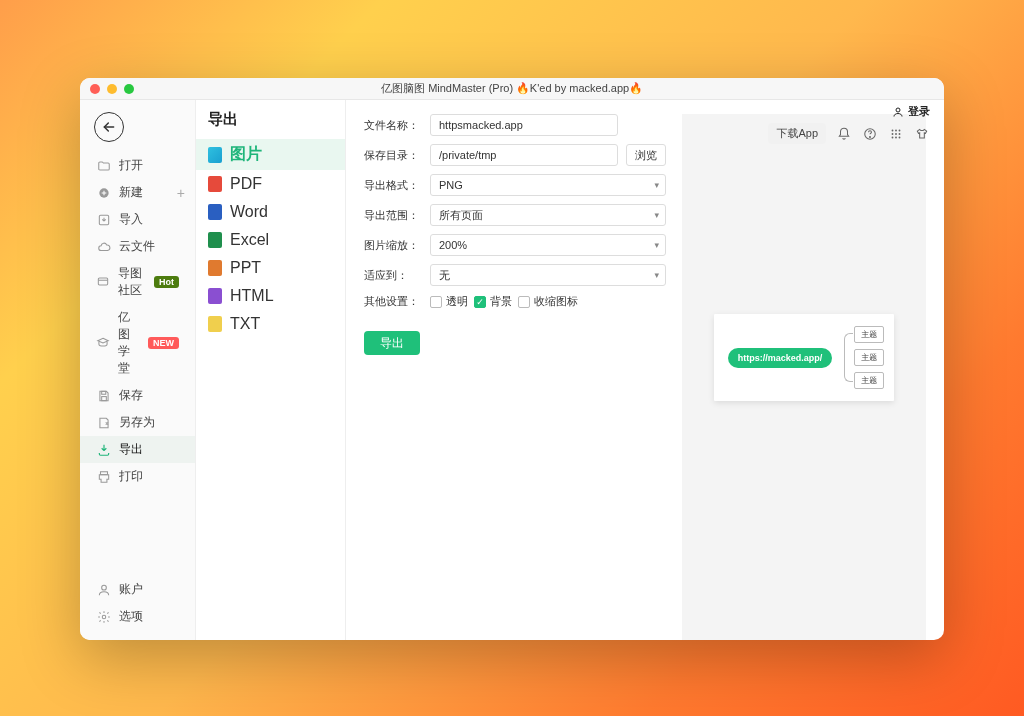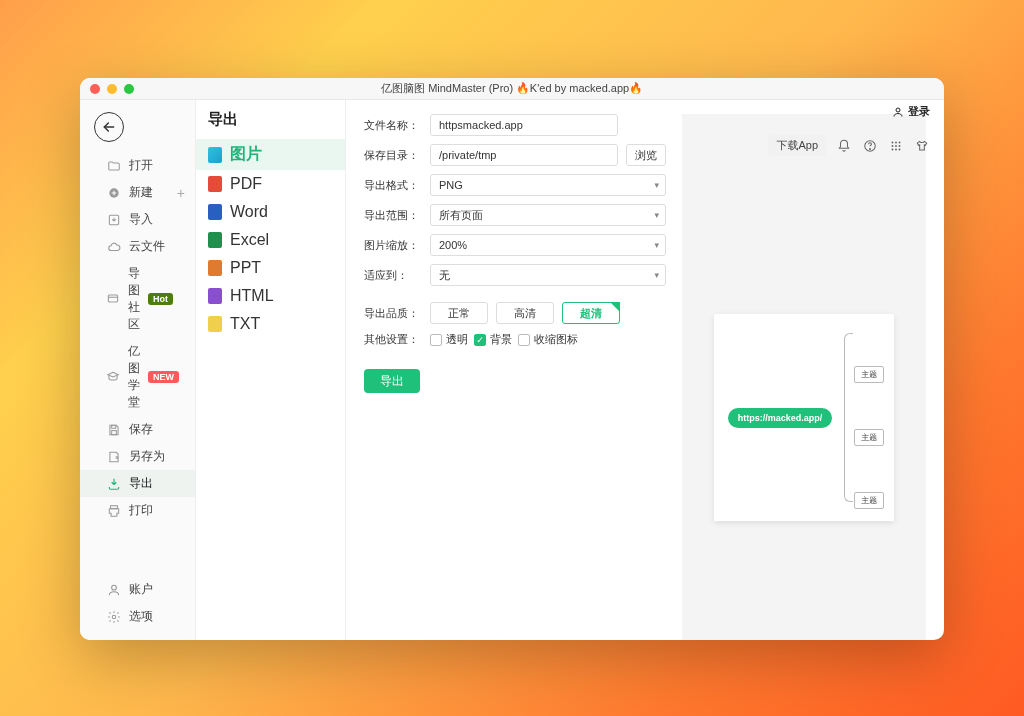--- a/index.html
+++ b/index.html
@@ -44,21 +44,21 @@
   .back-circle {
     width: 30px; height: 30px; border: 1.5px solid #333; border-radius: 50%;
     display: flex; align-items: center; justify-content: center;
     margin: 4px 0 10px 14px; cursor: pointer;
   }
   .back-circle svg { width: 16px; height: 16px; }
 
   .nav-list { display: flex; flex-direction: column; }
   .nav-item {
     display: flex; align-items: center; gap: 8px;
-    padding: 5px 26px; font-size: 12px; color: #444; cursor: pointer;
+    padding: 5px 16px; font-size: 12px; color: #444; cursor: pointer;
     position: relative;
   }
   .nav-item .ico { width: 15px; height: 15px; display: flex; align-items: center; justify-content: center; color: #888; }
   .nav-item.active { background: #eef3f0; color: #111; font-weight: 500; }
   .nav-item .plus { position: absolute; right: 10px; color: #aaa; font-size: 14px; }
   .badge { font-size: 9px; padding: 1px 5px; border-radius: 3px; color: #fff; font-weight: 600; }
   .badge.hot { background: #4d7c0f; }
   .badge.new { background: #ff5a5a; }
 
   .nav-bottom { margin-top: auto; padding-bottom: 10px; }
@@ -119,21 +119,21 @@
   .cbox.checked { background: #1fc07a; border-color: #1fc07a; color: #fff; font-size: 9px; }
 
   .export-btn {
     margin-top: 14px; width: 56px; height: 24px;
     background: #1fc07a; color: #fff; border: none; border-radius: 4px;
     font-size: 12px; cursor: pointer; align-self: flex-start;
   }
 
   .topbar-right {
     position: absolute; right: 14px; top: 0; height: 46px;
-    display: flex; align-items: flex-start; flex-direction: column; gap: 16px;
+    display: flex; align-items: flex-start; flex-direction: column; gap: 4px;
     padding-top: 4px;
   }
   .login-lnk { display: flex; align-items: center; gap: 4px; font-size: 11px; font-weight: 600; color: #222; cursor: pointer; align-self: flex-end; }
   .tb-icons { display: flex; align-items: center; gap: 10px; color: #666; }
   .tb-icons .dlapp { background: #f1f1f1; padding: 3px 8px; border-radius: 4px; font-size: 11px; cursor: pointer; color: #444; }
   .tb-icons .ico16 { width: 16px; height: 16px; display: flex; align-items: center; justify-content: center; cursor: pointer; }
 
   .preview {
     flex: 1; background: #f4f4f4;
     display: flex; align-items: flex-start; justify-content: center;
@@ -155,21 +155,21 @@
     content: ""; position: absolute; left: 4px; top: 7px; bottom: 7px;
     width: 8px;
     border-left: 1px solid #bbb;
     border-top: 1px solid #bbb;
     border-bottom: 1px solid #bbb;
     border-top-left-radius: 6px;
     border-bottom-left-radius: 6px;
   }
   .pv-node {
     border: 1px solid #bbb; font-size: 8px; padding: 2px 6px; border-radius: 2px;
-    color: #444; background: #fff; white-space: nowrap; margin-top: 40px;
+    color: #444; background: #fff; white-space: nowrap;
   }
 </style>
 </head>
 <body>
 
 <div class="app-window">
 
   <div class="titlebar">
     <div class="traffic">
       <div class="tl r"></div>
@@ -426,28 +426,20 @@
         </div>
 
         <div class="row">
           <label>适应到：</label>
           <div class="select-in">
               <span>无</span>
               <span class="caret">▾</span>
             </div>
         </div>
 
-        <div class="row" style="margin-top:8px">
-          <label>导出品质：</label>
-          <div class="seg" id="seg-quality">
-              <button>正常</button>
-              <button>高清</button>
-              <button class="sel">超清</button>
-            </div>
-        </div>
 
         <div class="row">
           <label>其他设置：</label>
           <div class="chk-row">
             <span class="chk">
                 <span class="cbox"></span>
                 <span>透明</span>
               </span>
             <span class="chk">
                 <span class="cbox checked">✓</span>

